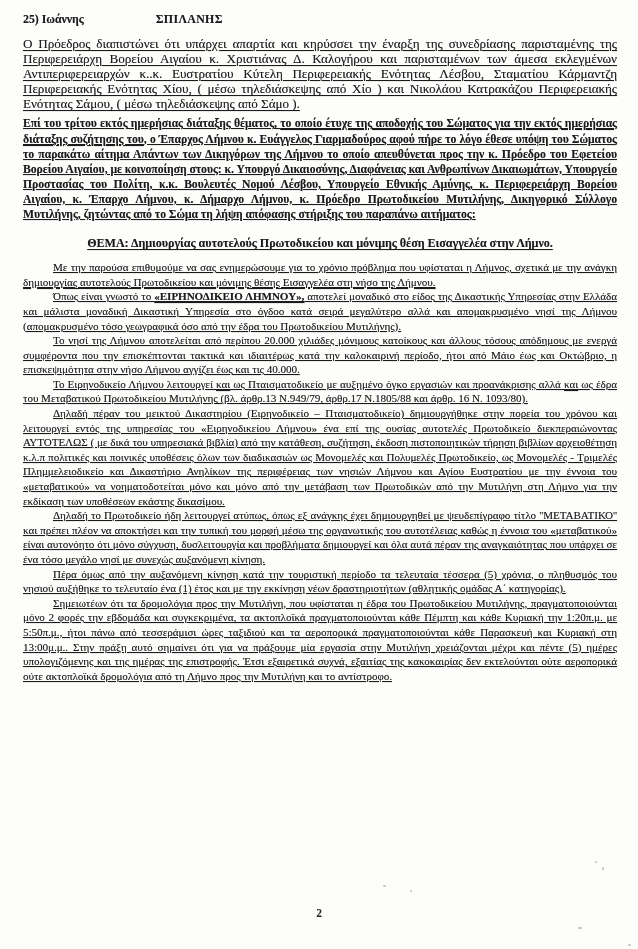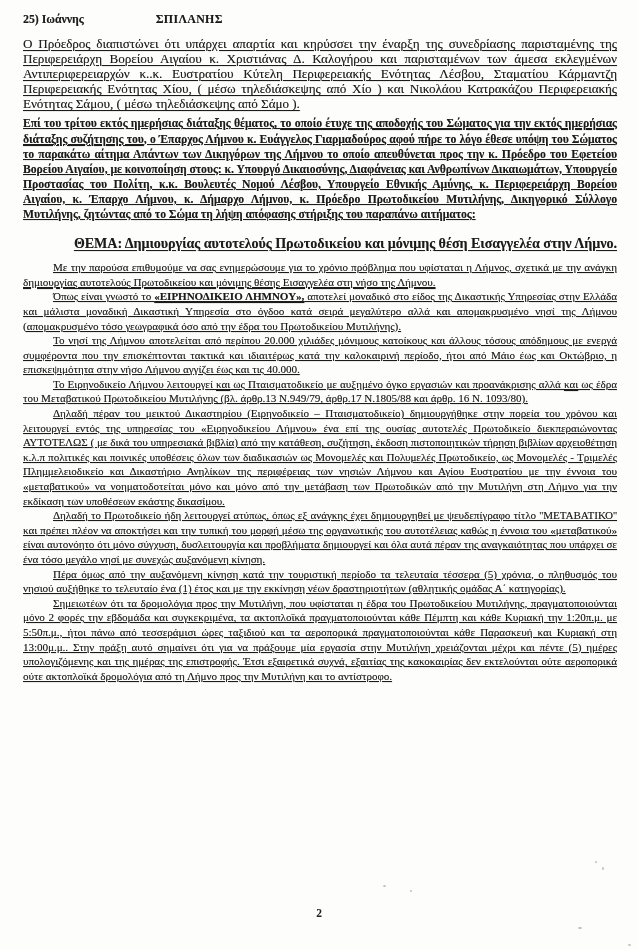--- a/index.html
+++ b/index.html
@@ -50,23 +50,23 @@
     margin-bottom: 7px;
   }
   .agenda {
     font-weight: bold;
     font-size: 11.6px;
     line-height: 15.1px;
     margin-bottom: 14px;
   }
   .thema {
     font-weight: bold;
-    font-size: 14px;
+    font-size: 12px;
     line-height: 15px;
-    text-align: right;
+    text-align: center;
     text-decoration: underline;
     text-underline-offset: 2px;
     margin-bottom: 9px;
   }
   .body-p {
     font-size: 11px;
     line-height: 14.6px;
     text-indent: 30px;
   }
   .body-p .b { font-weight: bold; }

